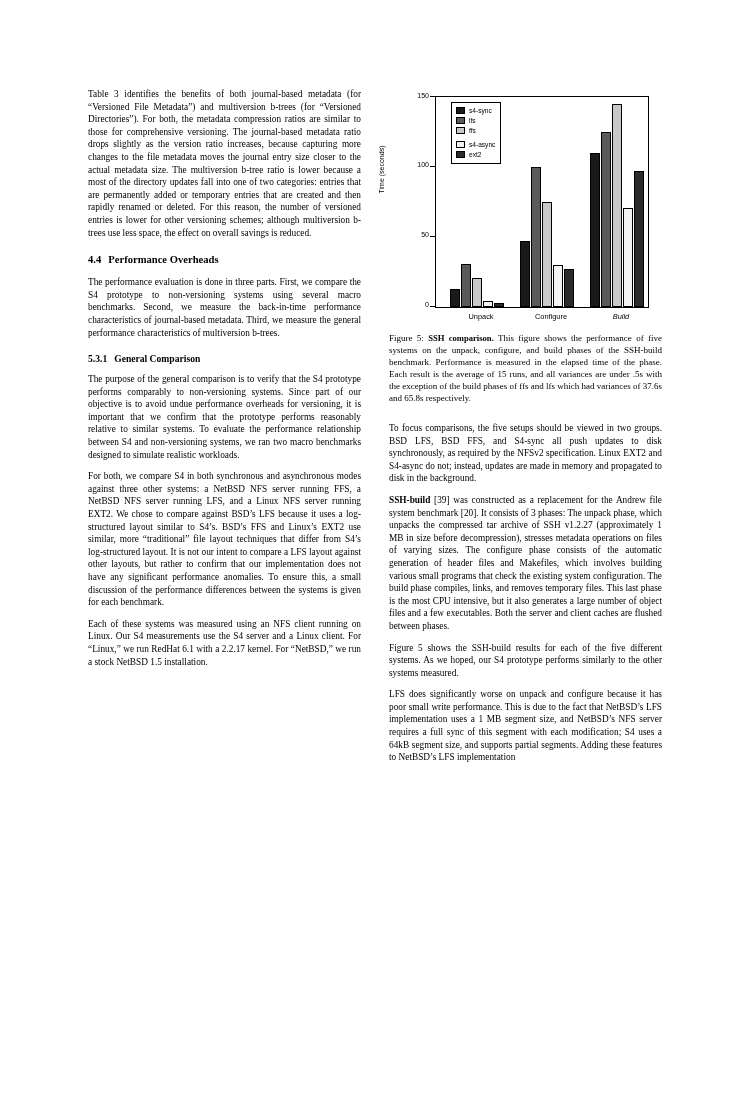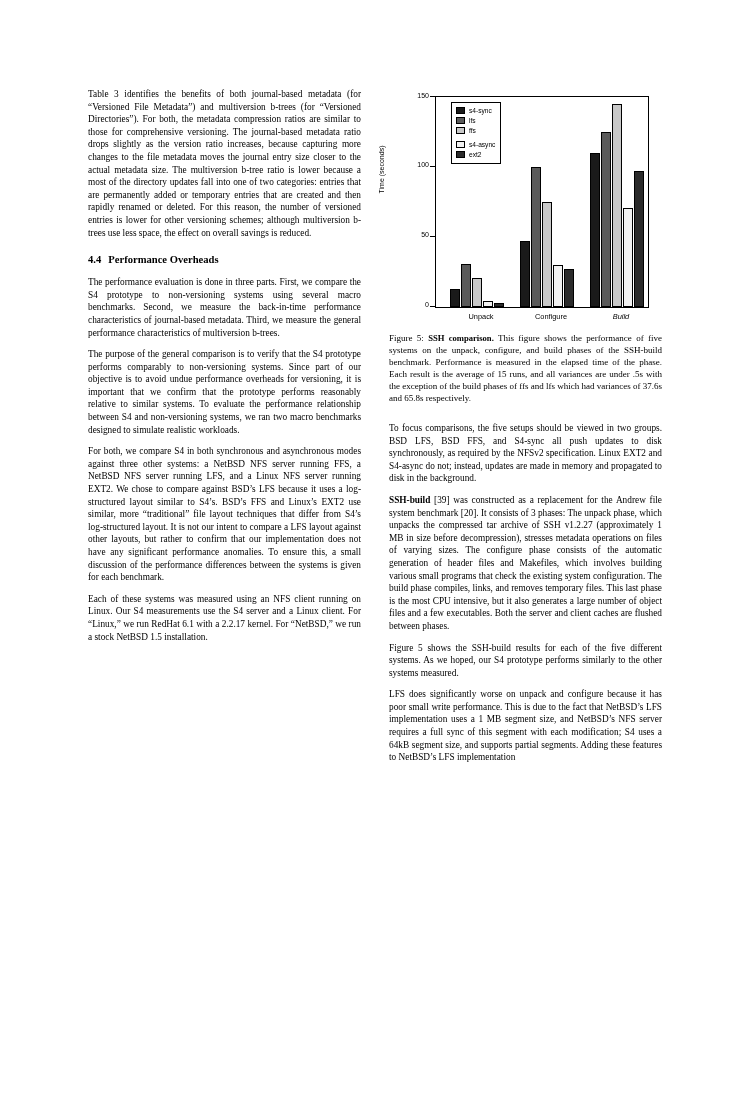--- a/index.html
+++ b/index.html
@@ -177,20 +177,23 @@
 
     <div class="col">
       <p>Table 3 identifies the benefits of both journal-based metadata (for “Versioned File Metadata”) and multiversion b-trees (for “Versioned Directories”). For both, the metadata compression ratios are similar to those for comprehensive versioning. The journal-based metadata ratio drops slightly as the version ratio increases, because capturing more changes to the file metadata moves the journal entry size closer to the actual metadata size. The multiversion b-tree ratio is lower because a most of the directory updates fall into one of two categories: entries that are permanently added or temporary entries that are created and then rapidly renamed or deleted. For this reason, the number of versioned entries is lower for other versioning schemes; although multiversion b-trees use less space, the effect on overall savings is reduced.</p>
 
       <div class="sec-head">
         <span class="sec-num">4.4</span><span>Performance Overheads</span>
       </div>
 
       <p>The performance evaluation is done in three parts. First, we compare the S4 prototype to non-versioning systems using several macro benchmarks. Second, we measure the back-in-time performance characteristics of journal-based metadata. Third, we measure the general performance characteristics of multiversion b-trees.</p>
 
+      <div class="subsec-head">
+        <span class="sec-num">5.3.1</span><span>General Comparison</span>
+      </div>
 
       <p>The purpose of the general comparison is to verify that the S4 prototype performs comparably to non-versioning systems. Since part of our objective is to avoid undue performance overheads for versioning, it is important that we confirm that the prototype performs reasonably relative to similar systems. To evaluate the performance relationship between S4 and non-versioning systems, we ran two macro benchmarks designed to simulate realistic workloads.</p>
       <p>For both, we compare S4 in both synchronous and asynchronous modes against three other systems: a NetBSD NFS server running FFS, a NetBSD NFS server running LFS, and a Linux NFS server running EXT2. We chose to compare against BSD’s LFS because it uses a log-structured layout similar to S4’s. BSD’s FFS and Linux’s EXT2 use similar, more “traditional” file layout techniques that differ from S4’s log-structured layout. It is not our intent to compare a LFS layout against other layouts, but rather to confirm that our implementation does not have any significant performance anomalies. To ensure this, a small discussion of the performance differences between the systems is given for each benchmark.</p>
       <p>Each of these systems was measured using an NFS client running on Linux. Our S4 measurements use the S4 server and a Linux client. For “Linux,” we run RedHat 6.1 with a 2.2.17 kernel. For “NetBSD,” we run a stock NetBSD 1.5 installation.</p>
     </div>
 
     <div class="col">
 
       <div class="figure">
         <div class="chart-area">

